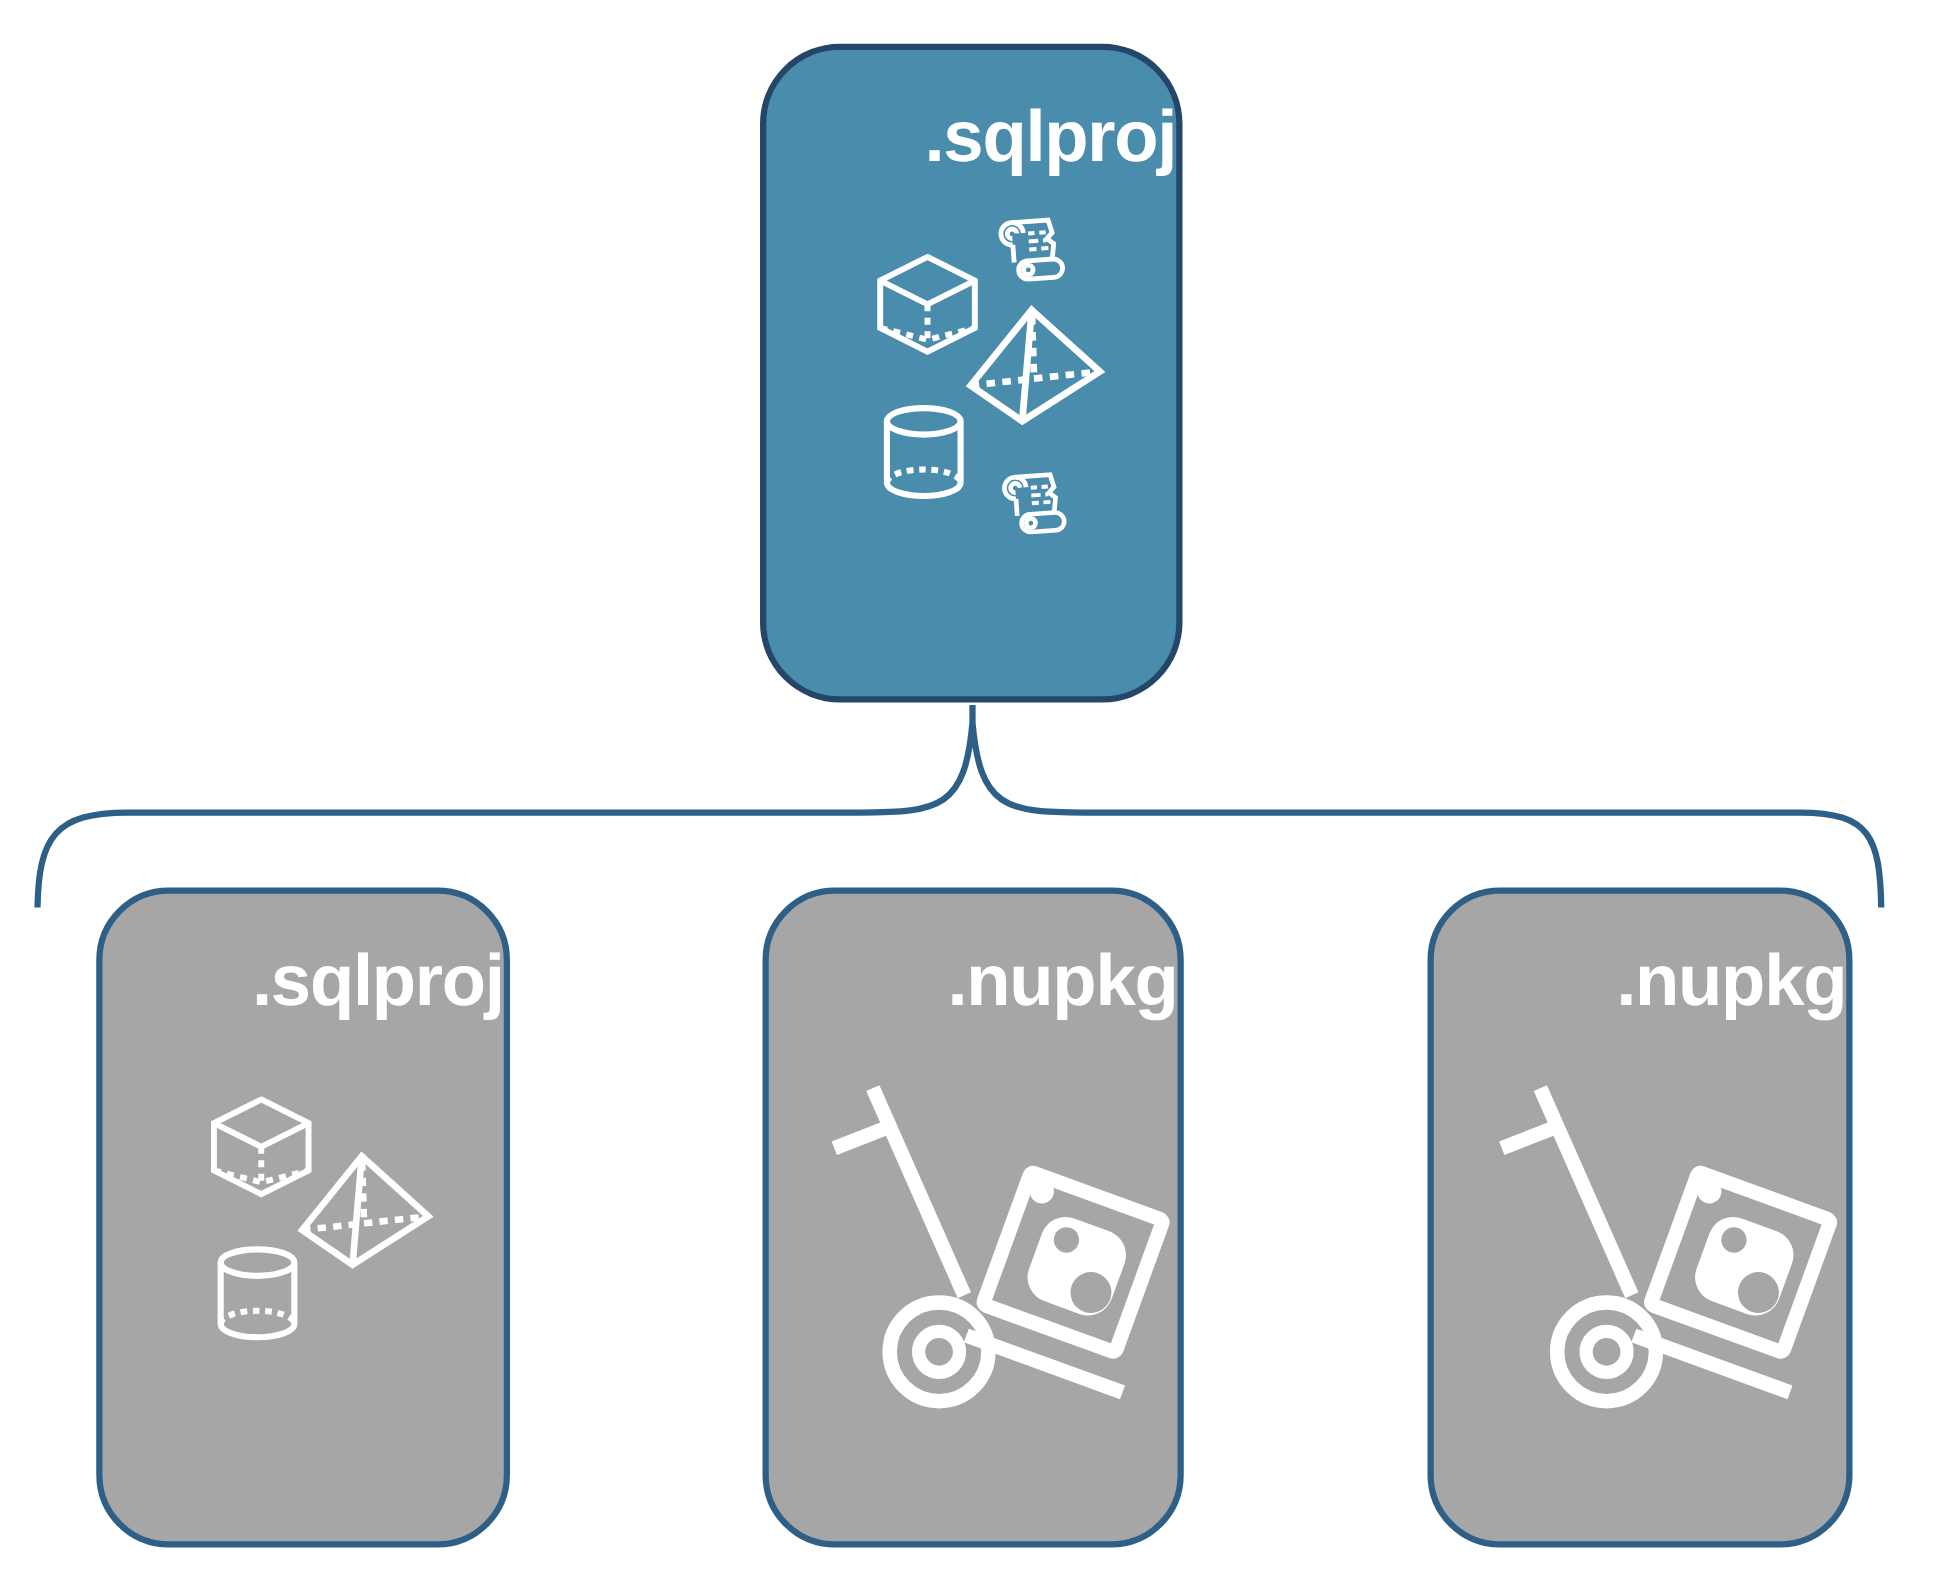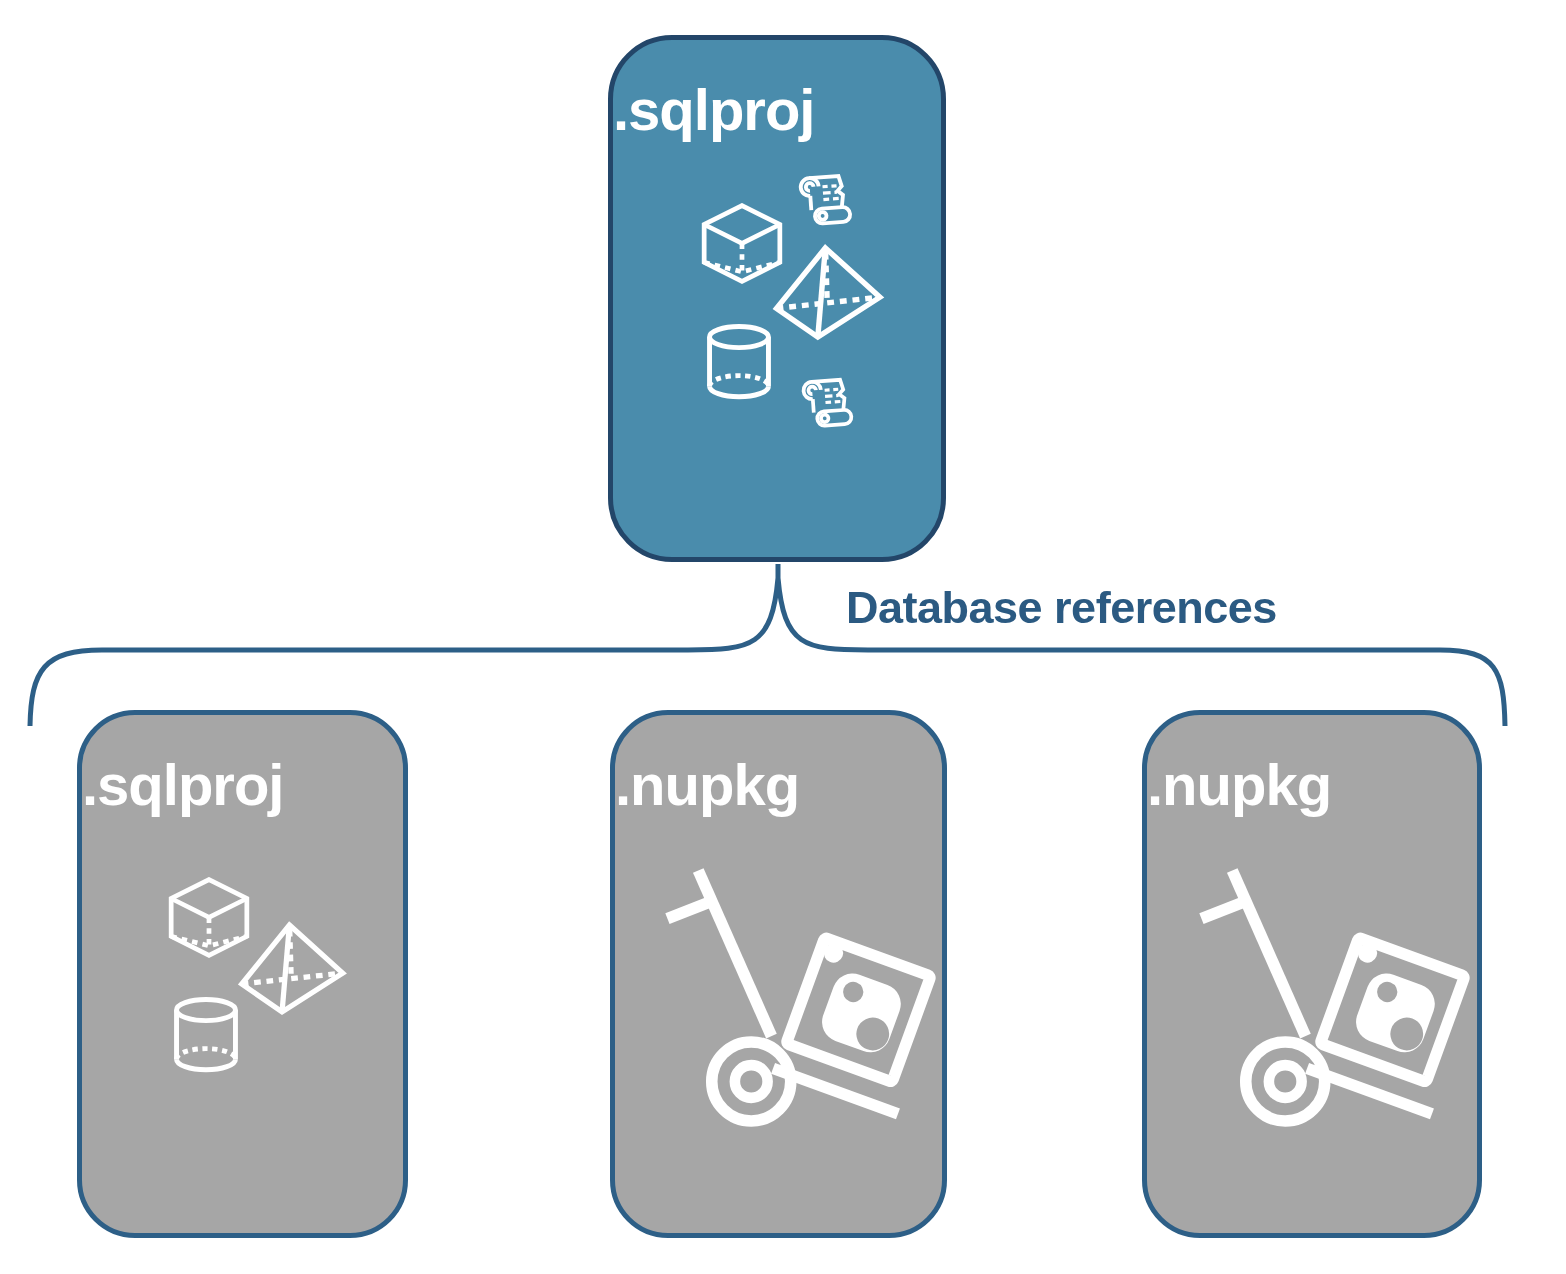--- a/index.html
+++ b/index.html
@@ -13,21 +13,21 @@
     background:#4A8CAC;border:5px solid #234669;border-radius:64px;
   }
   .child-box{
     top:710px;height:528px;
     background:#A6A6A6;border:5px solid #2D5F87;border-radius:58px;
   }
   .child-a{left:77px;width:331px;}
   .child-b{left:610px;width:337px;}
   .child-c{left:1142px;width:340px;}
   .box-title{
-    margin-top:38px;text-align:left;color:#ffffff;
+    margin-top:38px;text-align:right;color:#ffffff;
     font-size:58px;font-weight:800;letter-spacing:-1px;line-height:1.1;
   }
   .ic{position:absolute;}
   .ic path,.ic circle,.ic ellipse,.ic rect,.ic line{vector-effect:none;}
   .brace-svg{position:absolute;left:0;top:0;width:1566px;height:1274px;pointer-events:none;}
   .ref-label{
     position:absolute;left:846px;top:582px;
     color:#2B5A82;font-size:45px;font-weight:800;letter-spacing:-0.5px;white-space:nowrap;
   }
 </style>
@@ -89,21 +89,20 @@
         <path d="M46 39 H68" stroke-width="5" stroke-dasharray="12 6"></path>
         <path d="M46 49 H70" stroke-width="5" stroke-dasharray="9 6"></path>
       </g>
     </svg>
   </div>
 
   <svg class="brace-svg" viewBox="0 0 1566 1274">
     <path d="M30 726 C31 670 44 650 102 650 L688 650 C752 650 772 646 778 578 L778 564 L778 578 C784 646 804 650 868 650 L1440 650 C1496 650 1504 670 1505 726" fill="none" stroke="#2D5F87" stroke-width="5" stroke-linecap="butt"></path>
   </svg>
 
-  <div class="ref-label">Database references</div>
 
   <div class="box child-box child-a">
     <div class="box-title">.sqlproj</div>
 
     <svg class="ic" style="left:84px;top:162px;" width="86" height="86" viewBox="0 0 100 100" fill="none" stroke="#fff" stroke-width="5.5">
       <path d="M50 3 L94 25 L94 69 L50 91 L6 69 L6 25 Z"></path>
       <path d="M6 25 L50 47 L94 25"></path>
       <path d="M50 47 L50 80" stroke-dasharray="6.5 6"></path>
       <path d="M6 69 L50 80 L94 69" stroke-dasharray="6.5 6"></path>
     </svg>

